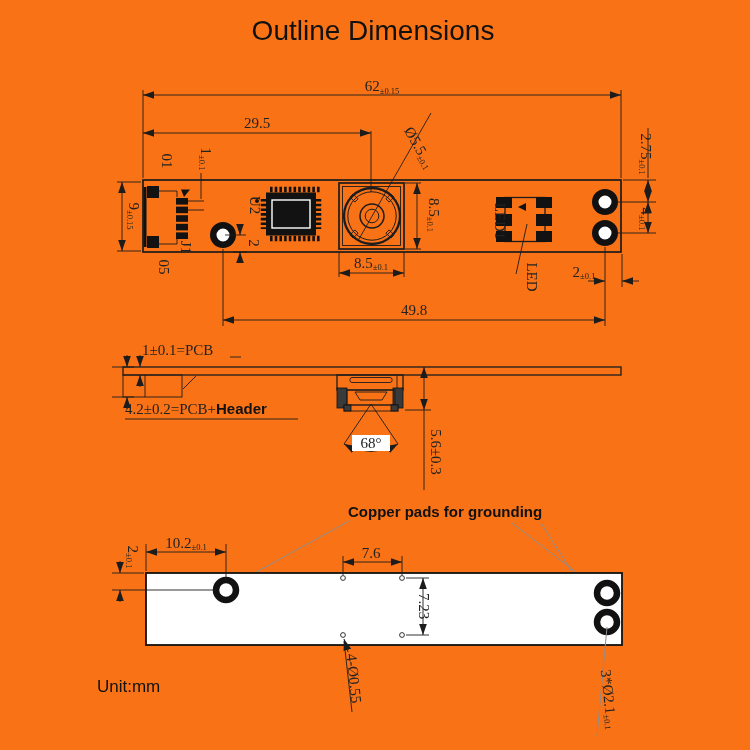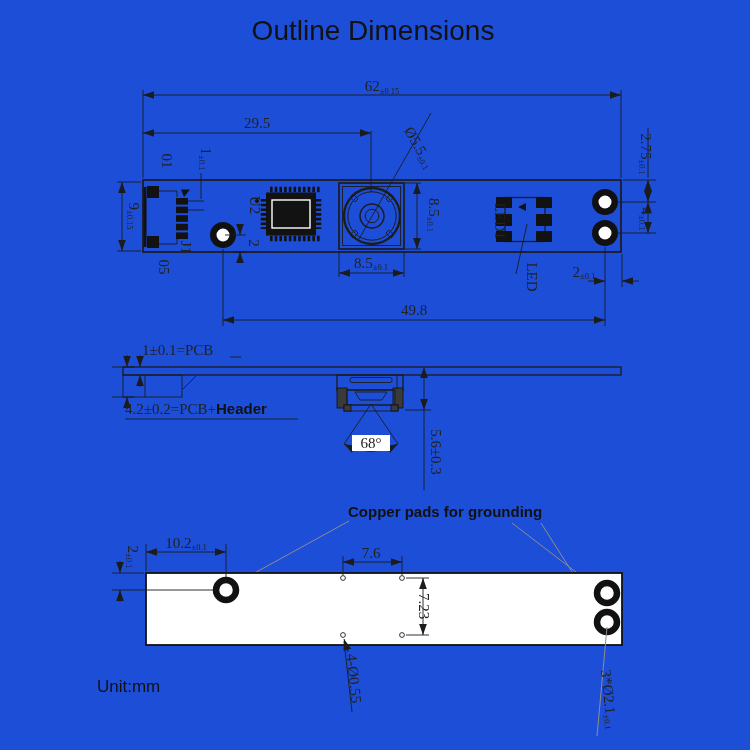--- a/index.html
+++ b/index.html
@@ -1,16 +1,16 @@
 <!DOCTYPE html>
 <html><head>
 <meta charset="utf-8">
 <style>
   html,body{margin:0;padding:0;background:#ffffff;}
-  .page{position:relative;width:750px;height:750px;background:#1d4ed8;overflow:hidden;}
+  .page{position:relative;width:750px;height:750px;background:#f97316;overflow:hidden;}
   svg{display:block;}
   .ln{stroke:#1c1c1c;stroke-width:0.9;fill:none;}
   .ln2{stroke:#1c1c1c;stroke-width:1.7;fill:none;}
   .ln3{stroke:#1c1c1c;stroke-width:1.3;fill:none;}
   .dim{stroke:#1c1c1c;stroke-width:0.9;fill:none;marker-start:url(#arr);marker-end:url(#arr);}
   .arr1{stroke:#1c1c1c;stroke-width:0.9;fill:none;marker-end:url(#arr);}
   .gray{stroke:#8d8d8d;stroke-width:1;fill:none;}
   .dimtxt{font-family:"Liberation Serif",serif;fill:#222;font-size:15px;}
   .sub{font-size:8.5px;}
   .lblsans{font-family:"Liberation Sans",sans-serif;fill:#111;}

